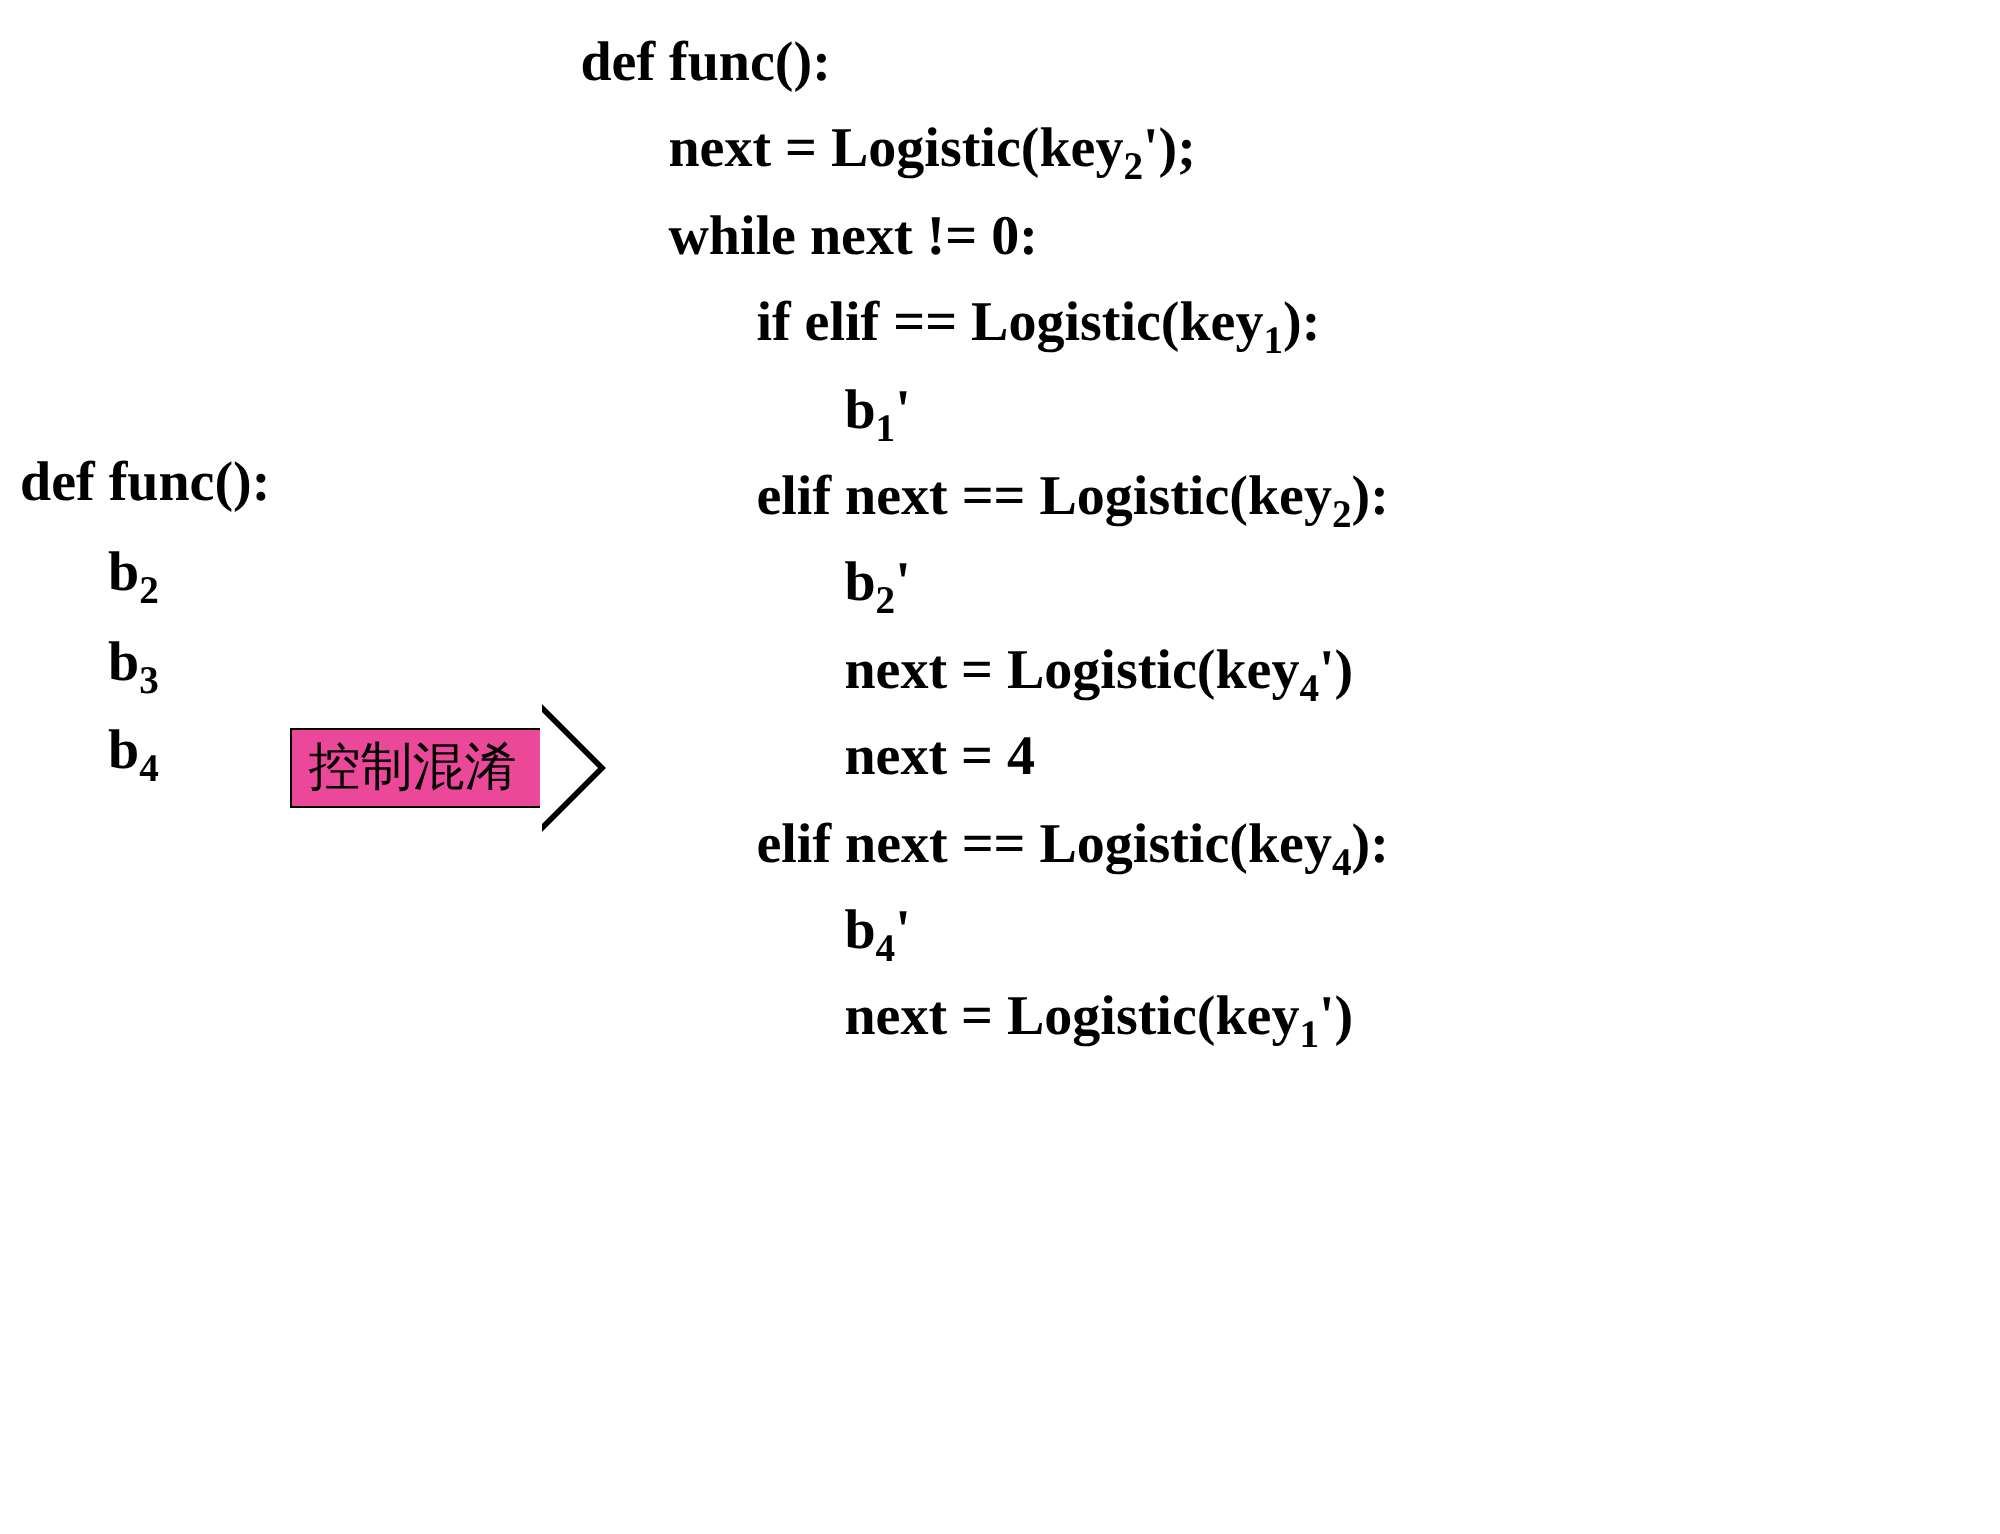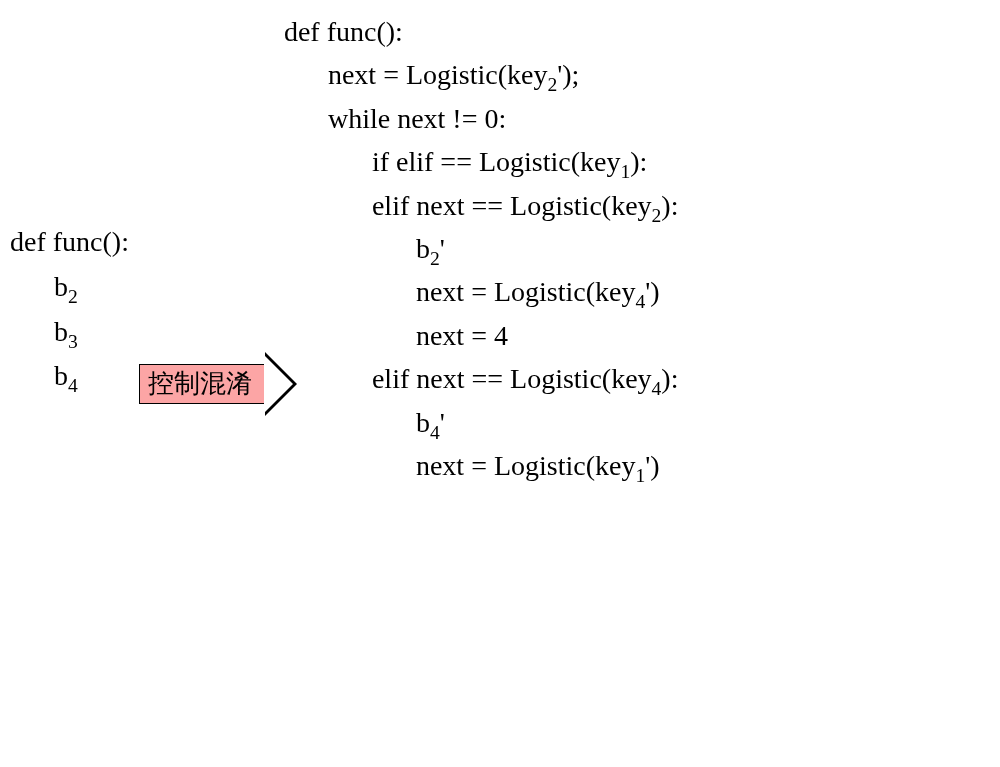--- a/index.html
+++ b/index.html
@@ -47,21 +47,21 @@
   }
   .arrow-body {
     border: 1.5px solid #000;
     border-right: none;
     padding: 2px 14px 2px 8px;
     height: 34px;
     display: flex;
     align-items: center;
     font-family: "SimSun", "Songti SC", serif;
     font-size: 26px;
-    background: #fca5a5;
+    background: #ec4899;
     line-height: 1;
   }
   .arrow-head {
     width: 0;
     height: 0;
     position: relative;
   }
   .arrow-head::before {
     content: "";
     position: absolute;
@@ -85,21 +85,21 @@
     border-left: 29px solid #fff;
   }
   .indent-1 { padding-left: 44px; }
   .indent-2 { padding-left: 88px; }
   .indent-3 { padding-left: 132px; }
   sub {
     font-size: 0.7em;
     vertical-align: sub;
     line-height: 0;
   }
-  .line { white-space: nowrap; }
+  .line { white-space: nowrap; font-weight: bold; }
 </style>
 </head>
 <body>
 
 <div class="container">
 
   <div class="left-block">
     <div class="line">def func():</div>
     <div class="line indent-1">
       <span>b</span><sub>2</sub>
@@ -124,20 +124,23 @@
 
     <div class="line indent-1">
       <span>next = Logistic(key</span><sub>2</sub><span>');</span>
     </div>
 
     <div class="line indent-1">while next != 0:</div>
 
     <div class="line indent-2">
       <span>if elif == Logistic(key</span><sub>1</sub><span>):</span>
     </div>
+    <div class="line indent-3">
+      <span>b</span><sub>1</sub><span>'</span>
+    </div>
 
     <div class="line indent-2">
       <span>elif next == Logistic(key</span><sub>2</sub><span>):</span>
     </div>
     <div class="line indent-3">
       <span>b</span><sub>2</sub><span>'</span>
     </div>
     <div class="line indent-3">
       <span>next = Logistic(key</span><sub>4</sub><span>')</span>
     </div>

